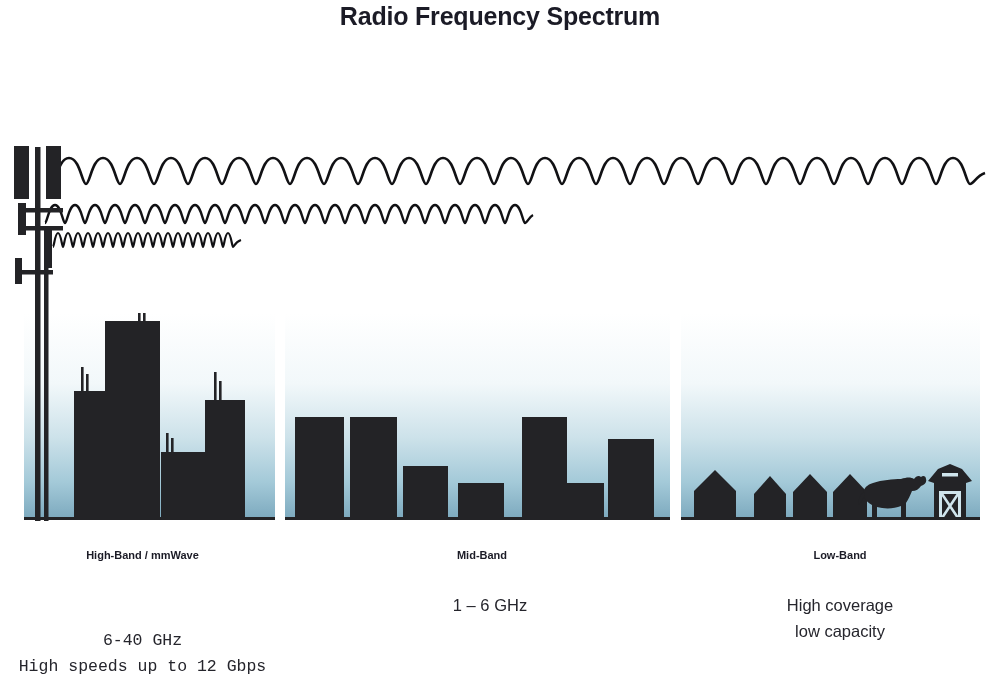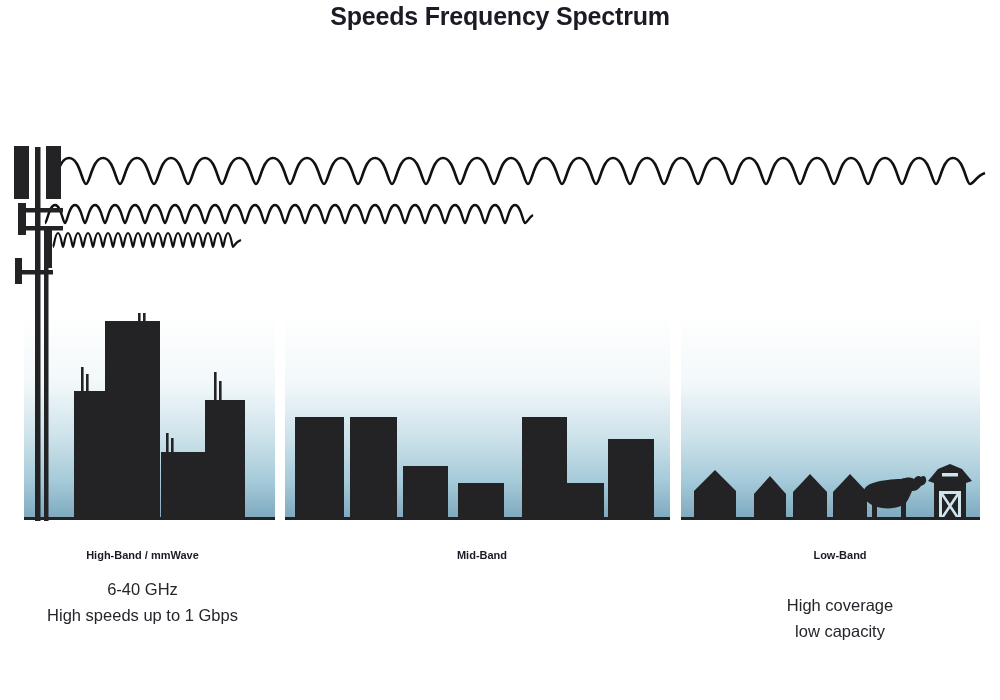--- a/index.html
+++ b/index.html
@@ -161,29 +161,30 @@
       <rect x="942" y="473" width="16" height="3.5" fill="#cfe4ec"></rect>
       <rect x="939" y="491" width="22" height="30" fill="#cfe4ec"></rect>
       <rect x="942" y="494" width="16" height="24" fill="#232326"></rect>
       <path d="M 942,494 L 958,518 M 958,494 L 942,518" stroke="#cfe4ec" stroke-width="2.6" fill="none"></path>
     </g>
 
     <rect x="681" y="517" width="299" height="5"></rect>
   </g>
 </svg>
 
-<div class="title">Speeds Frequency Spectrum</div>
+<div class="title">Radio Frequency Spectrum</div>
 
 <div class="band-label" style="left:0;width:285px;top:549px;">High-Band / mmWave</div>
-<div class="band-desc" style="left:0;width:285px;top:576px;">
+<div class="band-desc" style="left:0;width:285px;top:628px;font-family:Liberation Mono, monospace;">
   <div>6-40 GHz</div>
-  <div>High speeds up to 1 Gbps</div>
+  <div>High speeds up to 12 Gbps</div>
 </div>
 
 <div class="band-label" style="left:332px;width:300px;top:549px;">Mid-Band</div>
 <div class="band-desc" style="left:340px;width:300px;top:592px;">
+  <div>1 – 6 GHz</div>
 </div>
 
 <div class="band-label" style="left:690px;width:300px;top:549px;">Low-Band</div>
 <div class="band-desc" style="left:690px;width:300px;top:592px;">
   <div>High coverage</div>
   <div>low capacity</div>
 </div>
 
 </body></html>

